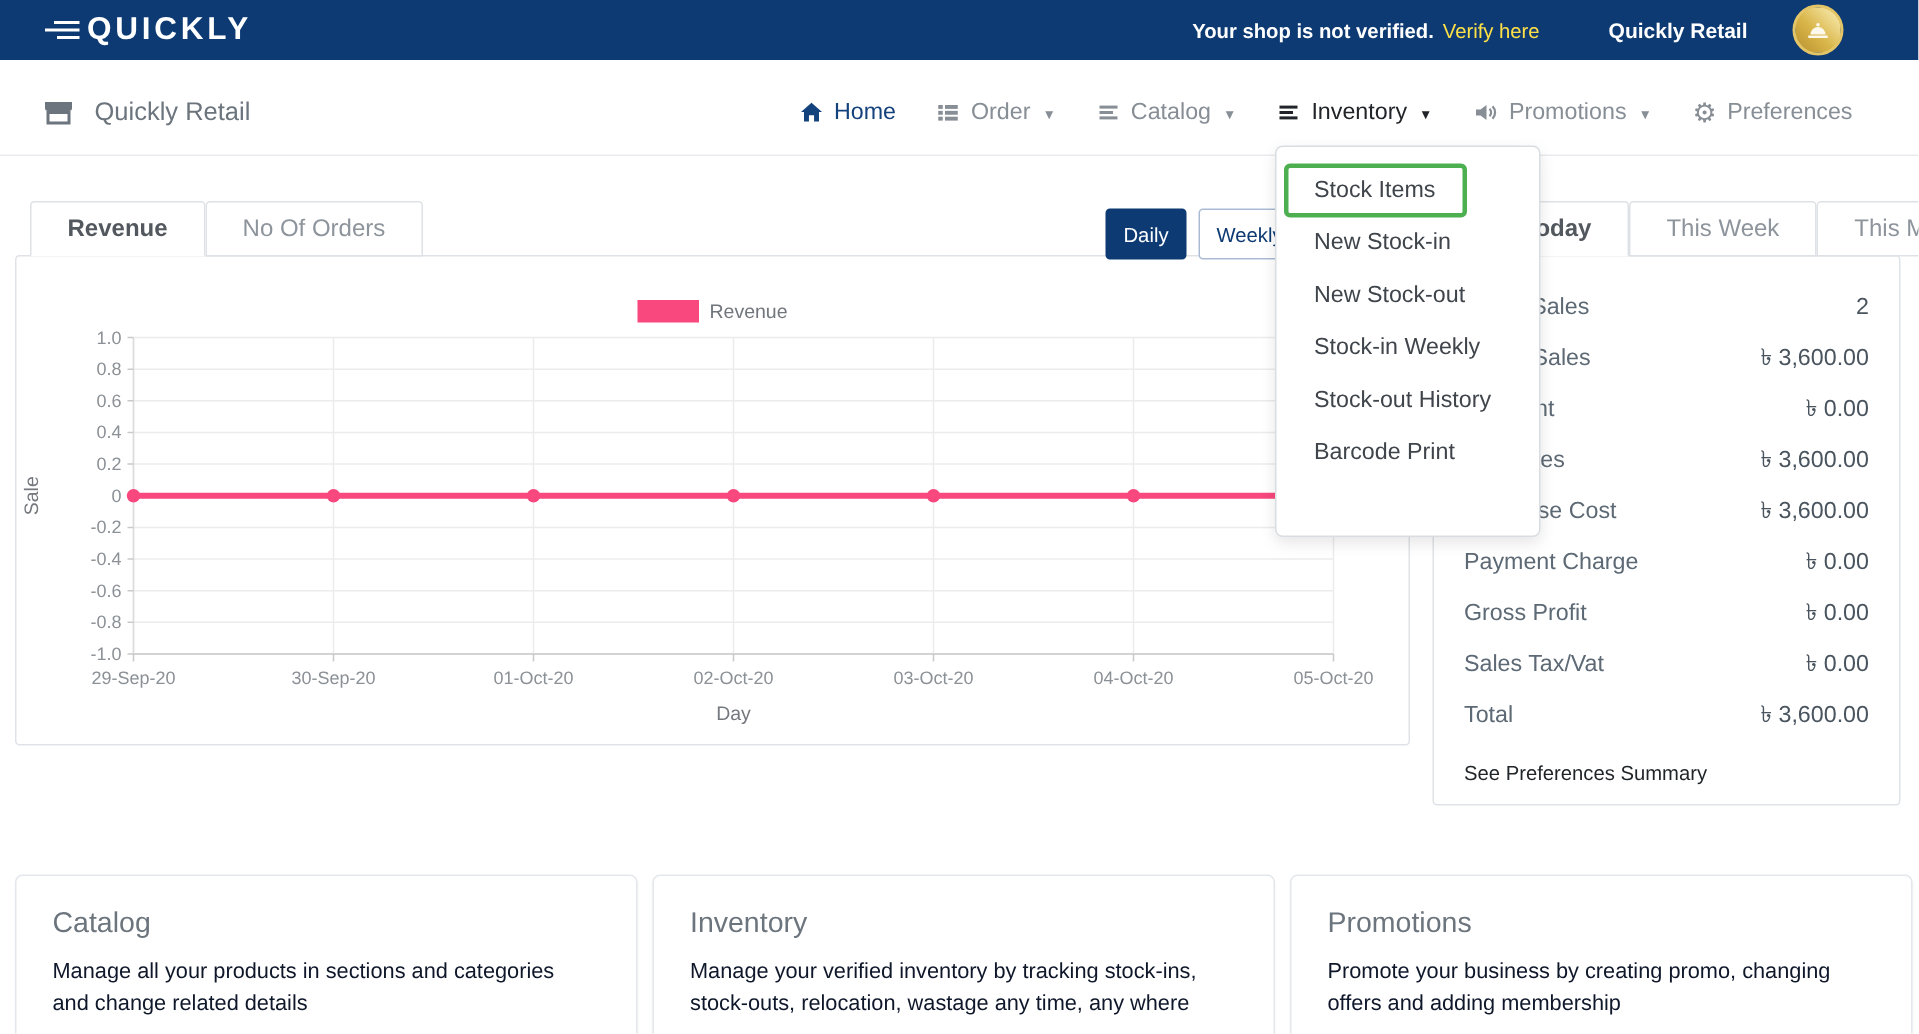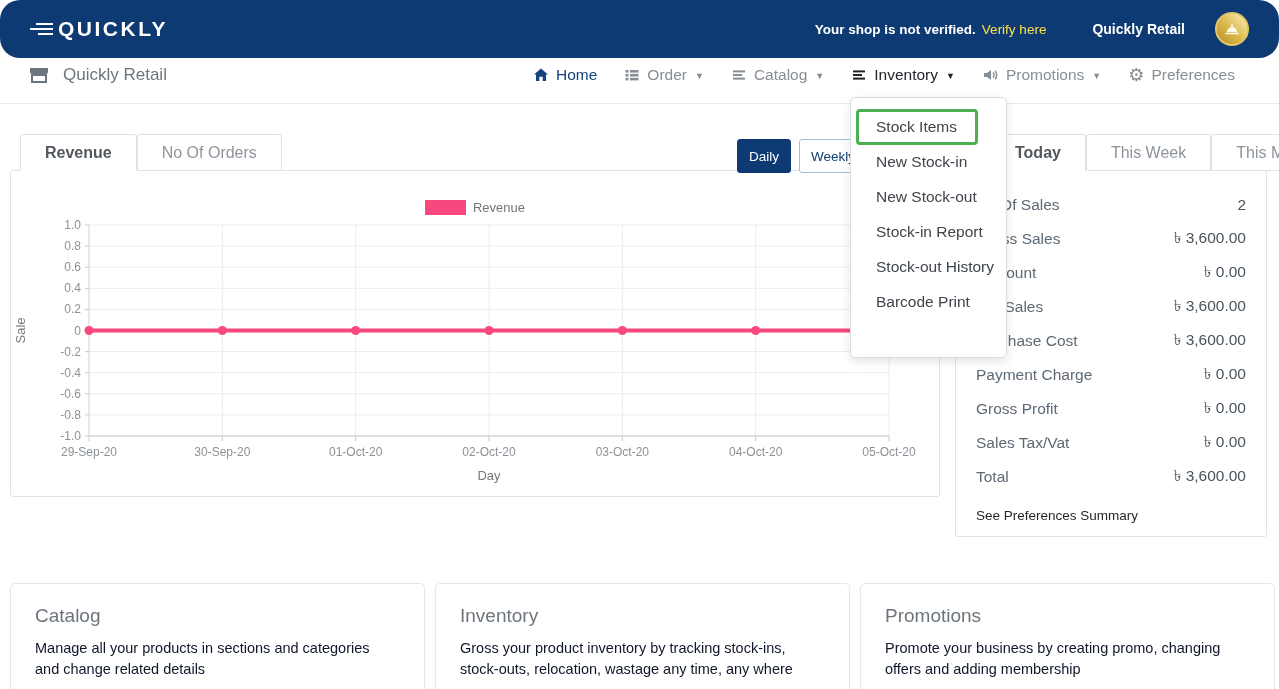--- a/index.html
+++ b/index.html
@@ -3,23 +3,23 @@
 <meta charset="utf-8">
 <style>
   * { margin:0; padding:0; box-sizing:border-box; }
   html,body { width:1279px; height:689px; }
   body {
     position:relative; overflow:hidden; background:#fff;
     font-family:"Liberation Sans", sans-serif; color:#212529;
   }
   
   .topbar{
-    position:absolute; left:0; top:0; width:1279px; height:58px;
+    position:absolute; left:0; top:0; width:1279px; height:40px;
     background:#0d3a72; display:flex; align-items:center;
-    justify-content:space-between; padding:0 30px 0 28px; z-index:60;border-radius:20px;
+    justify-content:space-between; padding:0 50px 0 28px; z-index:60;
   }
   .logo{ display:flex; align-items:center; gap:4px; }
   .logo-text{ color:#fff; font-size:21px; font-weight:bold; letter-spacing:2.5px; }
   .topbar-right{ display:flex; align-items:center; }
   .verify-text{ color:#fff; font-size:13.5px; font-weight:bold; }
   .verify-link{ color:#fde047; font-size:13.5px; margin-left:6px; cursor:pointer; }
   .account-name{ color:#fff; font-size:14px; font-weight:bold; margin-left:46px; }
   .avatar{
     width:34px; height:34px; border-radius:50%; margin-left:30px;
     background:linear-gradient(225deg,#f6e6a6 10%,#d9b64a 55%,#b78f2e 100%);
@@ -39,21 +39,21 @@
     display:flex; align-items:center; gap:27px;
   }
   .nav-item{ display:flex; align-items:center; gap:7px; font-size:15.5px;
     color:#878e95; cursor:pointer; }
   .nav-item .caret{ font-size:9px; margin-left:1px; position:relative; top:1px; }
   .nav-item.active-home{ color:#14427d; }
   .nav-item.open-item{ color:#212529; }
   .gear-glyph{ font-size:18px; line-height:1; }
   
   .dropdown{
-    position:absolute; left:850px; top:97px; width:157px; height:261px;
+    position:absolute; left:850px; top:97px; width:177px; height:261px;
     background:#fff; border:1px solid #d9dde1; border-radius:5px;
     box-shadow:0 4px 10px rgba(0,0,0,.10); z-index:50; padding-top:11px;
   }
   .dd-item{ height:35px; line-height:35px; padding-left:25px; font-size:15.5px;
     color:#3f454b; cursor:pointer; white-space:nowrap; }
   .highlight-box{
     position:absolute; left:5px; top:11px; width:122px; height:36px;
     border:3px solid #4caf50; border-radius:4px; pointer-events:none; z-index:2;
   }
   
@@ -350,32 +350,32 @@
     </div>
   <div class="summary-footer">See Preferences Summary</div>
 </div>
 
 <div class="dropdown">
   <div class="highlight-box" style="border-color: rgb(76, 175, 80);"></div>
   <div id="inventory-menu">
       <div class="dd-item">Stock Items</div>
       <div class="dd-item">New Stock-in</div>
       <div class="dd-item">New Stock-out</div>
-      <div class="dd-item">Stock-in Report</div>
+      <div class="dd-item">Stock-in Weekly</div>
       <div class="dd-item">Stock-out History</div>
       <div class="dd-item">Barcode Print</div>
     </div>
 </div>
 
 <div class="features" id="feature-cards">
     <div class="feature-card">
       <div class="feature-title">Catalog</div>
       <div class="feature-desc">Manage all your products in sections and categories and change related details</div>
     </div>
     <div class="feature-card">
       <div class="feature-title">Inventory</div>
-      <div class="feature-desc">Gross your product inventory by tracking stock-ins, stock-outs, relocation, wastage any time, any where</div>
+      <div class="feature-desc">Manage your verified inventory by tracking stock-ins, stock-outs, relocation, wastage any time, any where</div>
     </div>
     <div class="feature-card">
       <div class="feature-title">Promotions</div>
       <div class="feature-desc">Promote your business by creating promo, changing offers and adding membership</div>
     </div>
   </div>
 
 </body></html>

